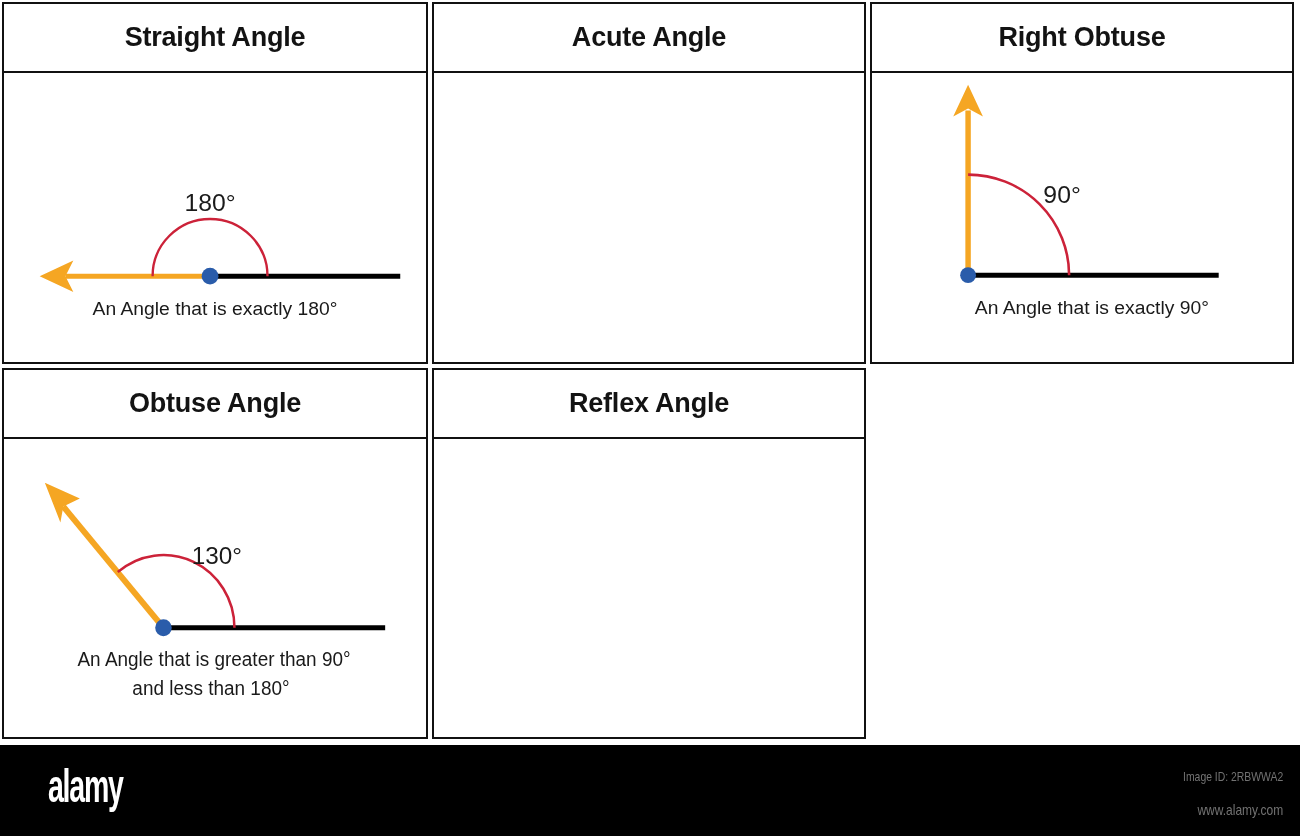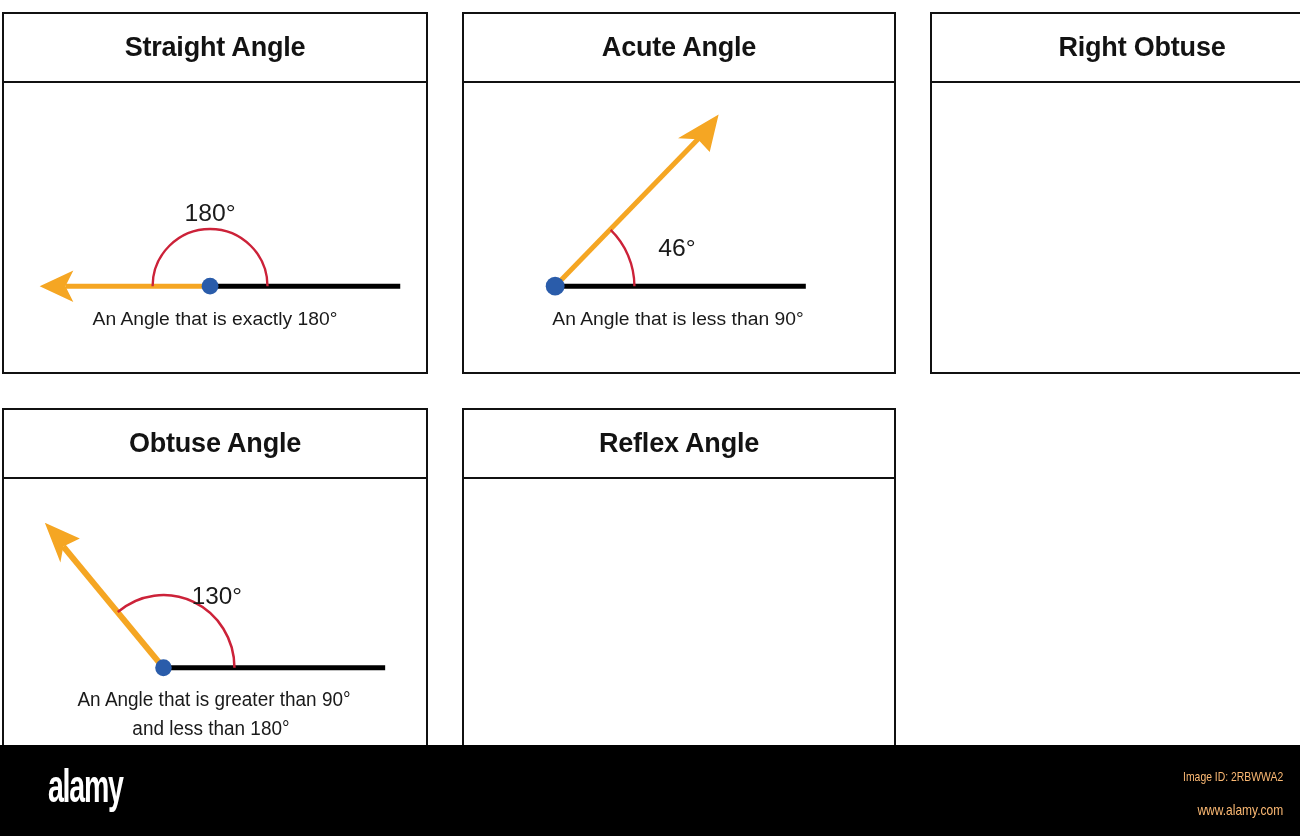--- a/index.html
+++ b/index.html
@@ -19,29 +19,28 @@
     position: absolute;
     left: 0; top: 0;
     width: 1300px;
     height: 745px;
     background: #ffffff;
   }
 
   .grid {
     position: absolute;
     left: 2px;
-    top: 12px;
+    top: 2px;
     width: 1296px;
     height: 741px;
     display: grid;
     grid-template-columns: 430px 438px 428px;
     grid-template-rows: 366px 375px;
     column-gap: 0px;
     row-gap: 0px;
-    gap: 30px;
   }
 
   .panel {
     position: relative;
     box-sizing: border-box;
     border: 2px solid #111111;
     background: #ffffff;
     margin: 0 4px 4px 0;
     display: flex;
     flex-direction: column;
@@ -111,21 +110,21 @@
     letter-spacing: -2px;
     transform: scaleX(0.62);
     transform-origin: left top;
     line-height: 1;
   }
   #footer-right {
     position: absolute;
     right: 26px;
     top: 22px;
     text-align: right;
-    color: #fdba74;
+    color: #737373;
     font-family: "Liberation Sans", sans-serif;
   }
   #image-id {
     font-size: 13px;
     transform: scaleX(0.80);
     transform-origin: right top;
     white-space: nowrap;
     line-height: 1.5;
   }
   #footer-url {
@@ -178,42 +177,42 @@
 
           <text class="caption-text" x="213" y="245" text-anchor="middle">An Angle that is exactly 180°</text>
         </svg>
       </div>
     </div>
 
     <div class="panel">
       <div class="panel-header">
         <div class="panel-title">Acute Angle</div>
       </div>
+    </div>
+
+    <div class="panel">
+      <div class="panel-header">
+        <div class="panel-title">Right Obtuse</div>
+      </div>
       <div class="panel-body">
-        <svg viewBox="0 0 434 293" preserveAspectRatio="none">
-
-          <line x1="92" y1="206" x2="345" y2="206" stroke="#000000" stroke-width="5"></line>
-
-          <line x1="92" y1="206" x2="238" y2="55" stroke="#F5A623" stroke-width="5"></line>
-          <polygon points="257,32 248,70 236,57 216,56" fill="#F5A623"></polygon>
-
-          <path d="M 172 206 A 80 80 0 0 0 148 149" fill="none" stroke="#CC2239" stroke-width="2.4"></path>
-
-          <circle cx="92" cy="206" r="9.5" fill="#2A5CAA"></circle>
-
-          <text class="deg-label" x="196" y="175" text-anchor="start">46°</text>
-
-          <text class="caption-text" x="216" y="245" text-anchor="middle">An Angle that is less than 90°</text>
+        <svg viewBox="0 0 424 293" preserveAspectRatio="none">
+
+          <line x1="97" y1="205" x2="350" y2="205" stroke="#000000" stroke-width="5"></line>
+
+          <line x1="97" y1="205" x2="97" y2="38" stroke="#F5A623" stroke-width="5.5"></line>
+          <polygon points="97,12 112,44 97,36 82,44" fill="#F5A623"></polygon>
+
+          <path d="M 97 103 A 102 102 0 0 1 199 205" fill="none" stroke="#CC2239" stroke-width="2.6"></path>
+
+          <circle cx="97" cy="205" r="8" fill="#2A5CAA"></circle>
+
+          <text class="deg-label" x="173" y="132" text-anchor="start">90°</text>
+
+          <text class="caption-text" x="222" y="244" text-anchor="middle">An Angle that is exactly 90°</text>
         </svg>
-      </div>
-    </div>
-
-    <div class="panel">
-      <div class="panel-header">
-        <div class="panel-title">Right Obtuse</div>
       </div>
     </div>
 
 
     <div class="panel">
       <div class="panel-header">
         <div class="panel-title">Obtuse Angle</div>
       </div>
       <div class="panel-body">
         <svg viewBox="0 0 434 300" preserveAspectRatio="none">

